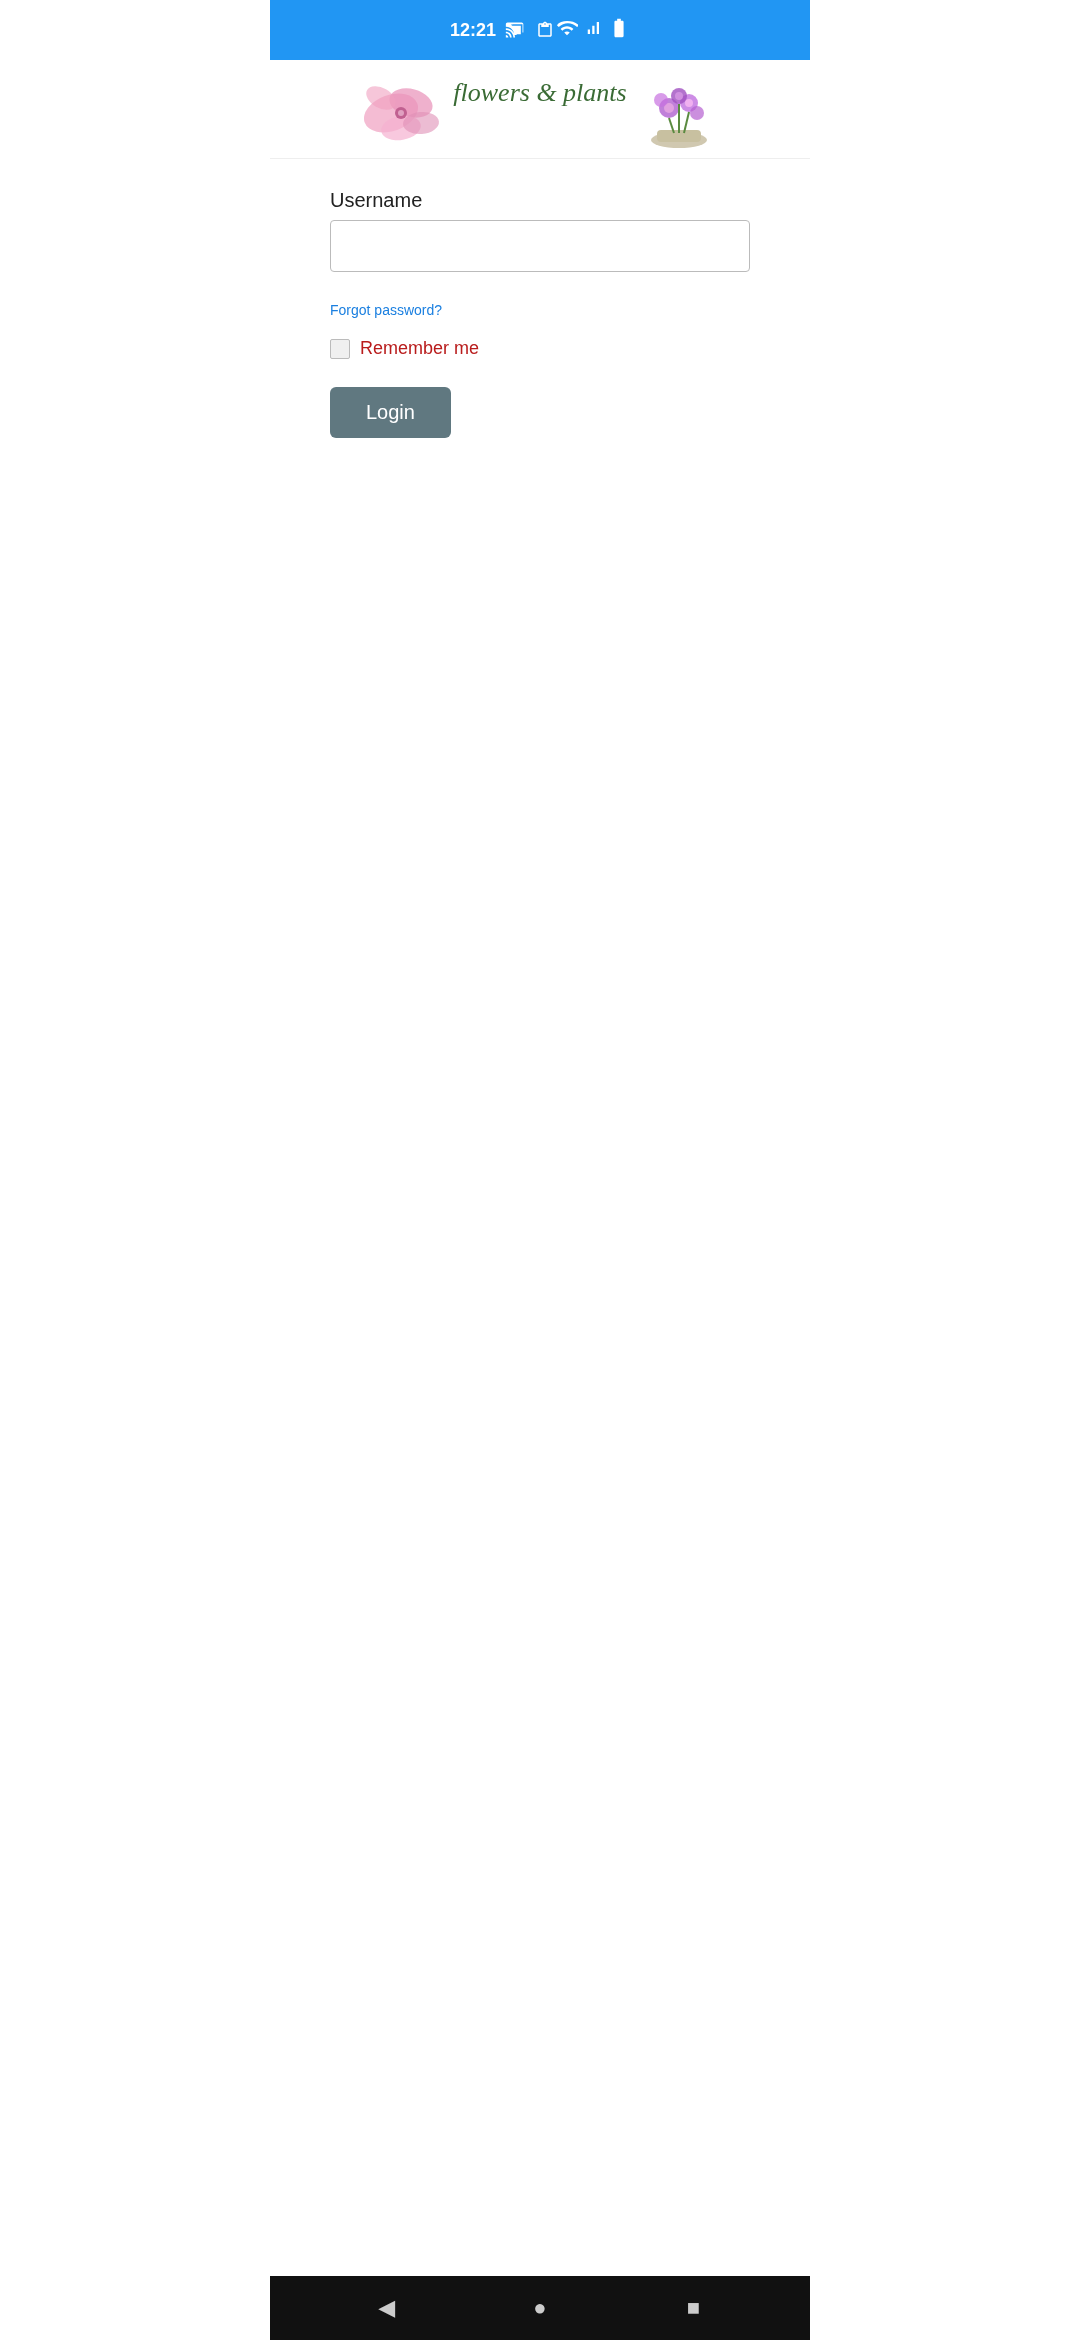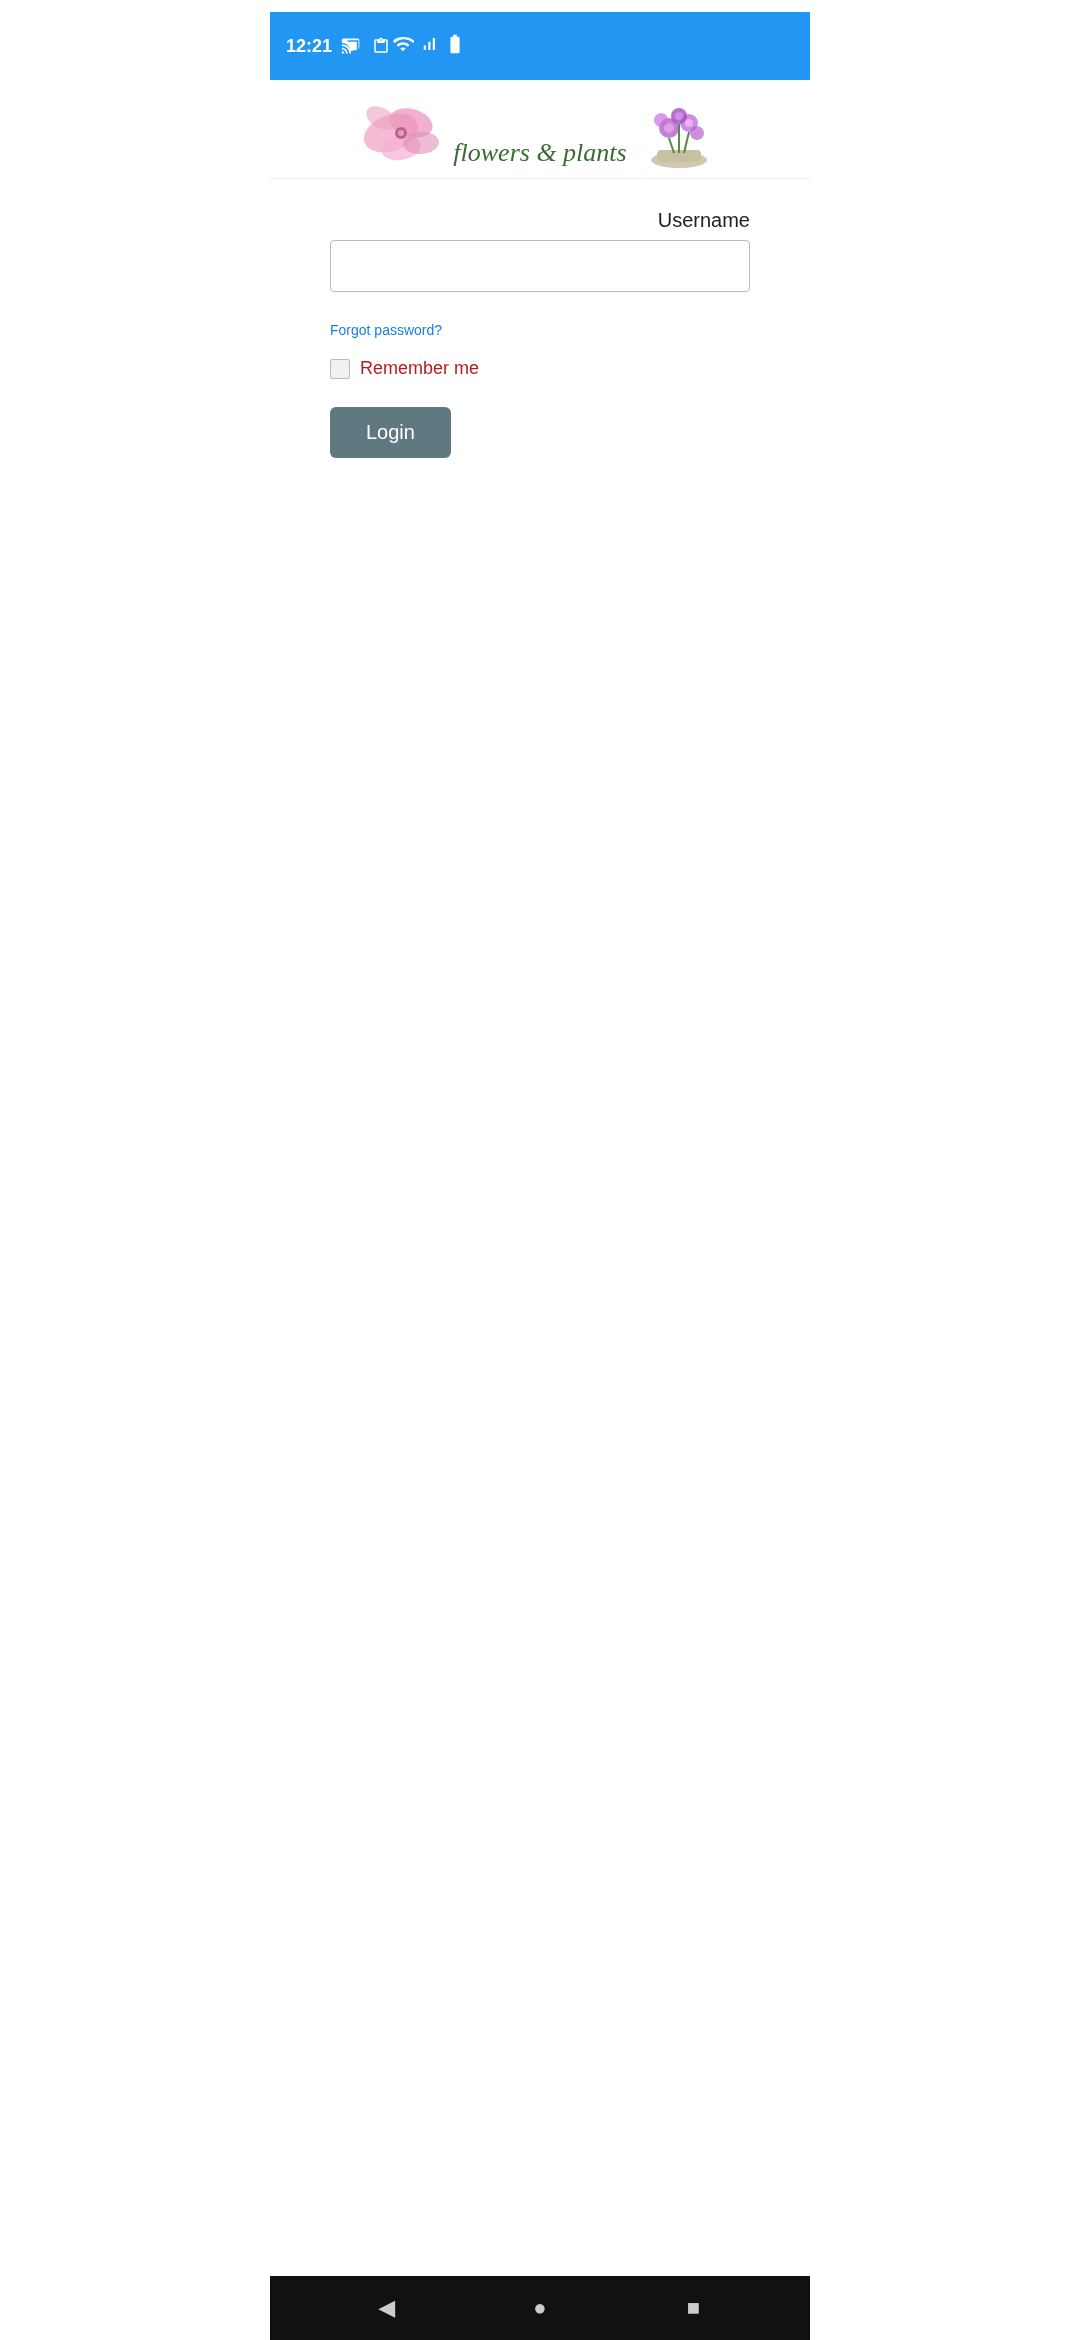--- a/index.html
+++ b/index.html
@@ -20,23 +20,22 @@
       min-height: 100vh;
     }
 
     
     .status-bar {
       background: #2196F3;
       color: white;
       padding: 8px 16px;
       display: flex;
       align-items: center;
-      justify-content: flex-start;
-      height: 68px;
-      margin-top: 12px;
+      justify-content: center;
+      height: 60px;
     }
 
     .status-left {
       display: flex;
       align-items: center;
       gap: 8px;
       font-size: 18px;
       font-weight: bold;
     }
 
@@ -52,21 +51,21 @@
       display: flex;
       align-items: center;
       gap: 6px;
     }
 
     
     .header {
       background: #fff;
       padding: 18px 16px 10px;
       display: flex;
-      align-items: flex-end;
+      align-items: flex-start;
       justify-content: center;
       gap: 12px;
       border-bottom: 1px solid #eee;
     }
 
     .logo-flower-left {
       width: 80px;
       height: 70px;
     }
 
@@ -93,21 +92,20 @@
     .form-group {
       margin-bottom: 20px;
     }
 
     .form-label {
       display: block;
       font-size: 20px;
       color: #222;
       margin-bottom: 8px;
       font-weight: normal;
-      text-align: right;
     }
 
     .form-input {
       width: 100%;
       height: 52px;
       border: 1.5px solid #bbb;
       border-radius: 4px;
       padding: 8px 12px;
       font-size: 16px;
       background: #fff;

